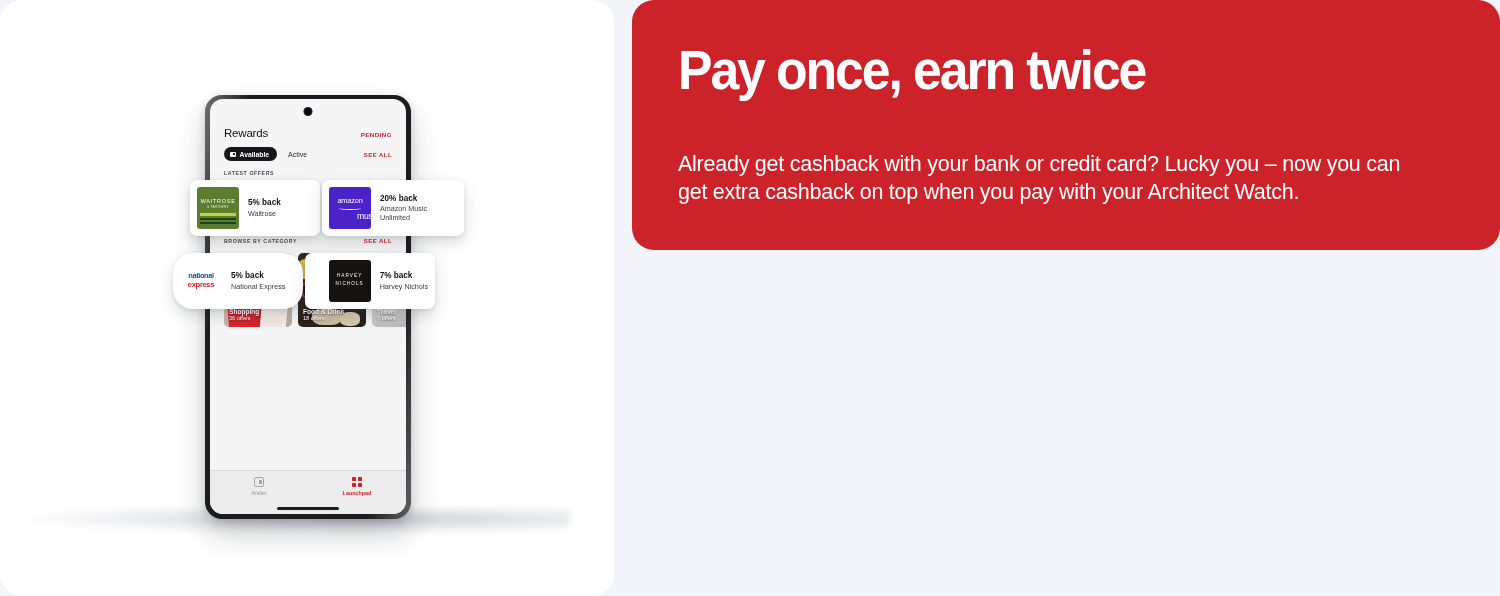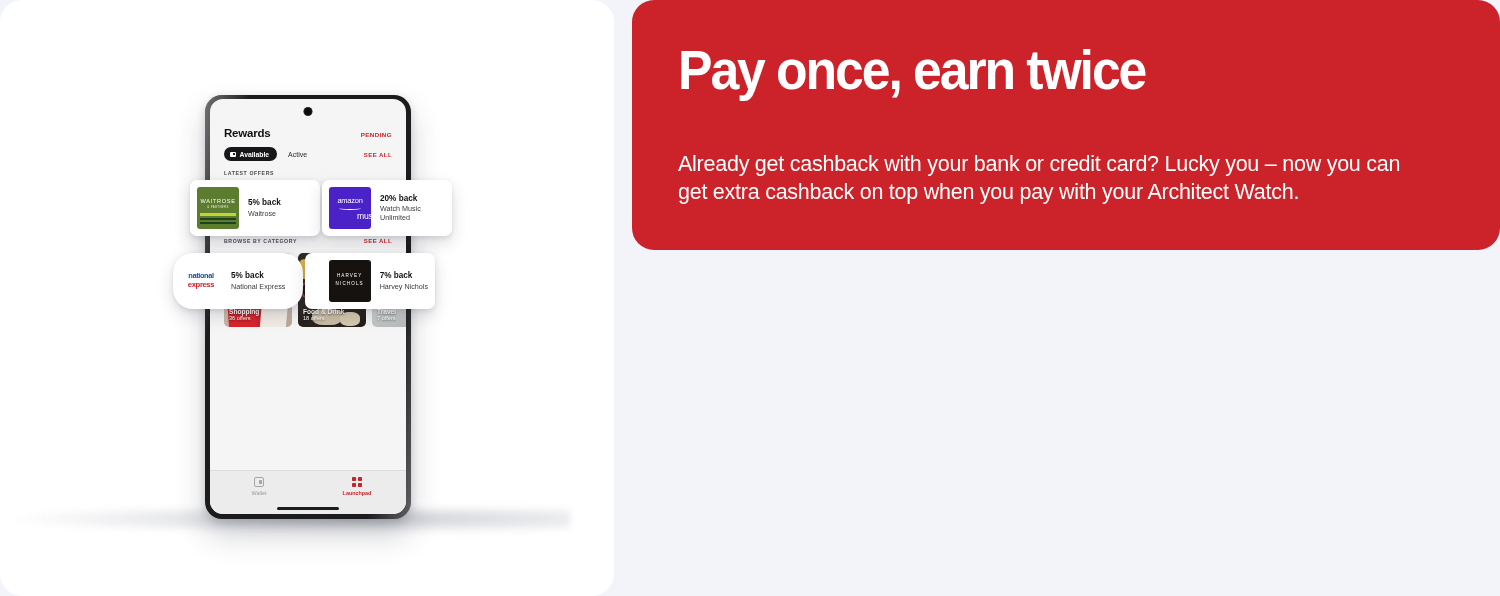--- a/index.html
+++ b/index.html
@@ -60,21 +60,21 @@
     width: 9px; height: 9px; border-radius: 50%;
     background: #0d0d10;
     box-shadow: inset 0 0 0 1px rgba(255,255,255,0.10);
   }
 
   
   .scr-head {
     display: flex; align-items: baseline; justify-content: space-between;
     padding: 28px 14px 0 14px;
   }
-  .scr-title { font-size: 11.5px; font-weight: 700; color: #111; letter-spacing: -0.2px; }
+  .scr-title { font-size: 11.5px; font-weight: 400; color: #111; letter-spacing: -0.2px; }
   .scr-pending { font-size: 6.2px; font-weight: 700; color: #cc2229; letter-spacing: 0.45px; }
 
   .scr-tabs {
     display: flex; align-items: center; gap: 11px;
     padding: 8px 14px 0 14px;
     position: relative;
   }
   .pill {
     display: flex; align-items: center; gap: 3.5px;
     background: #17171a; color: #fff;
@@ -191,21 +191,21 @@
     box-shadow: 0 7px 16px rgba(40,44,60,0.16), 0 1.5px 4px rgba(40,44,60,0.10);
     padding: 7px;
     z-index: 5;
   }
   .offer .logo { width: 42px; height: 42px; border-radius: 3px; flex: none; overflow: hidden; position: relative; }
   .offer .txt { padding-left: 9px; }
   .offer .pct { font-size: 8.2px; font-weight: 700; color: #111; line-height: 1.25; }
   .offer .nm { font-size: 7.2px; font-weight: 400; color: #3b3b40; line-height: 1.28; }
 
   .o-waitrose { left: 190px; top: 180px; width: 130px; }
-  .o-amazon   { left: 322px; top: 180px; width: 130px; }
+  .o-amazon   { left: 322px; top: 180px; width: 142px; }
   .o-natex    { left: 173px; top: 253px; width: 130px; border-radius: 20px; }
   .o-harvey   { left: 305px; top: 253px; width: 130px; justify-content: flex-end; }
 
   
   .lg-waitrose { background: #5c7c2f; }
   .lg-waitrose .wt {
     position: absolute; left: 0; right: 0; top: 11px; text-align: center;
     color: #fff; font-size: 5.6px; letter-spacing: 0.7px; font-weight: 500;
   }
   .lg-waitrose .wp {
@@ -381,21 +381,21 @@
     </div>
 
     <div class="offer o-amazon">
       <div class="logo lg-amazon">
         <div class="a1">amazon</div>
         <div class="sm"></div>
         <div class="a2">music</div>
       </div>
       <div class="txt">
         <div class="pct">20% back</div>
-        <div class="nm">Watch Music Unlimited</div>
+        <div class="nm">Amazon Music Unlimited</div>
       </div>
     </div>
 
     <div class="offer o-natex">
       <div class="logo lg-natex">
         <div class="n1">national</div>
         <div class="n2">express</div>
       </div>
       <div class="txt">
         <div class="pct">5% back</div>

